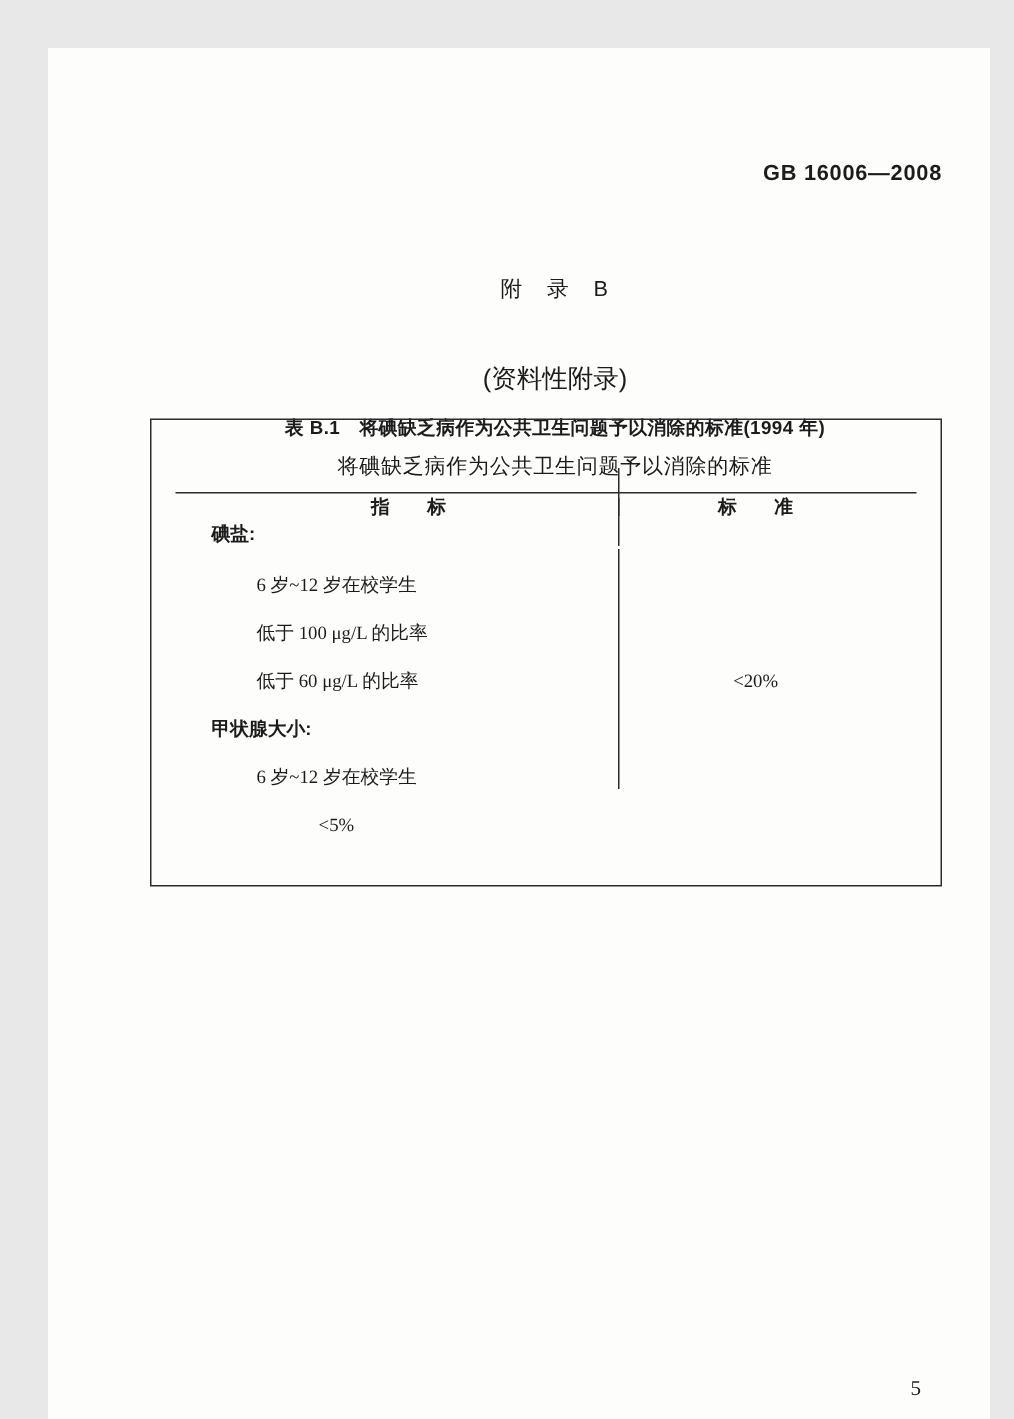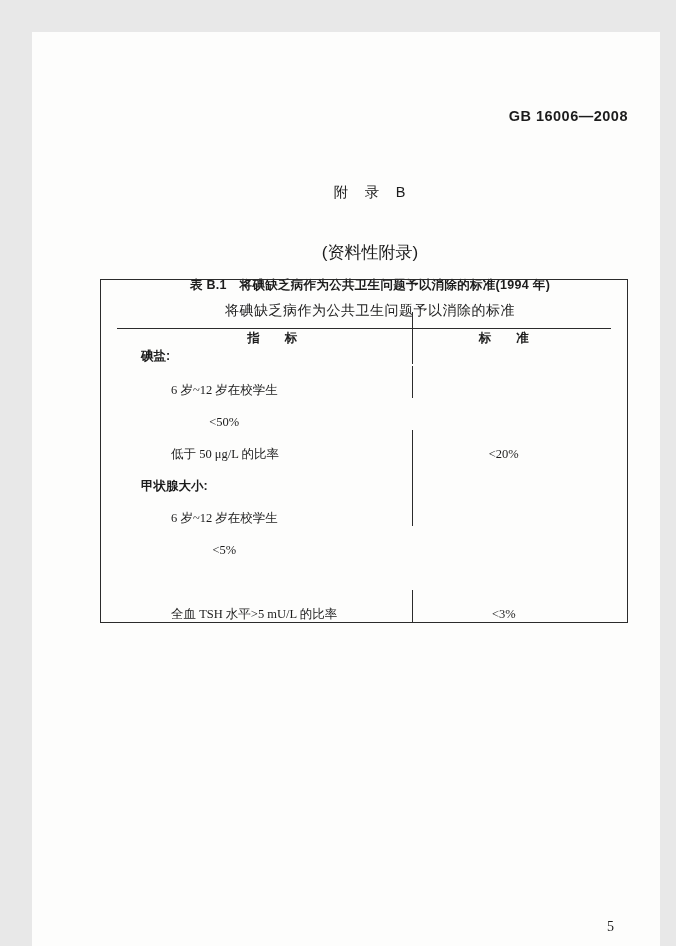--- a/index.html
+++ b/index.html
@@ -123,41 +123,37 @@
 
     <div class="t-row t-body-row first sec">
       <div class="t-cell-left">碘盐:</div>
       <div class="t-cell-right"></div>
     </div>
     <div class="t-row t-body-row sub">
       <div class="t-cell-left">6 岁~12 岁在校学生</div>
       <div class="t-cell-right"></div>
     </div>
     <div class="t-row t-body-row sub">
-      <div class="t-cell-right">&lt;50%</div>
+      <div class="t-cell-left">低于 100 μg/L 的比率</div>
     </div>
     <div class="t-row t-body-row sub">
-      <div class="t-cell-left">低于 50 μg/L 的比率</div>
+      <div class="t-cell-left">低于 60 μg/L 的比率</div>
       <div class="t-cell-right">&lt;20%</div>
     </div>
     <div class="t-row t-body-row sec">
       <div class="t-cell-left">甲状腺大小:</div>
       <div class="t-cell-right"></div>
     </div>
     <div class="t-row t-body-row sub">
       <div class="t-cell-left">6 岁~12 岁在校学生</div>
       <div class="t-cell-right"></div>
     </div>
     <div class="t-row t-body-row sub">
       <div class="t-cell-right">&lt;5%</div>
     </div>
     <div class="t-row t-body-row sec">
       <div class="t-cell-right"></div>
     </div>
-    <div class="t-row t-body-row sub">
-      <div class="t-cell-left">全血 TSH 水平&gt;5 mU/L 的比率</div>
-      <div class="t-cell-right">&lt;3%</div>
-    </div>
   </div>
 
   <div class="page-num">5</div>
 
 </div>
 
 </body></html>

